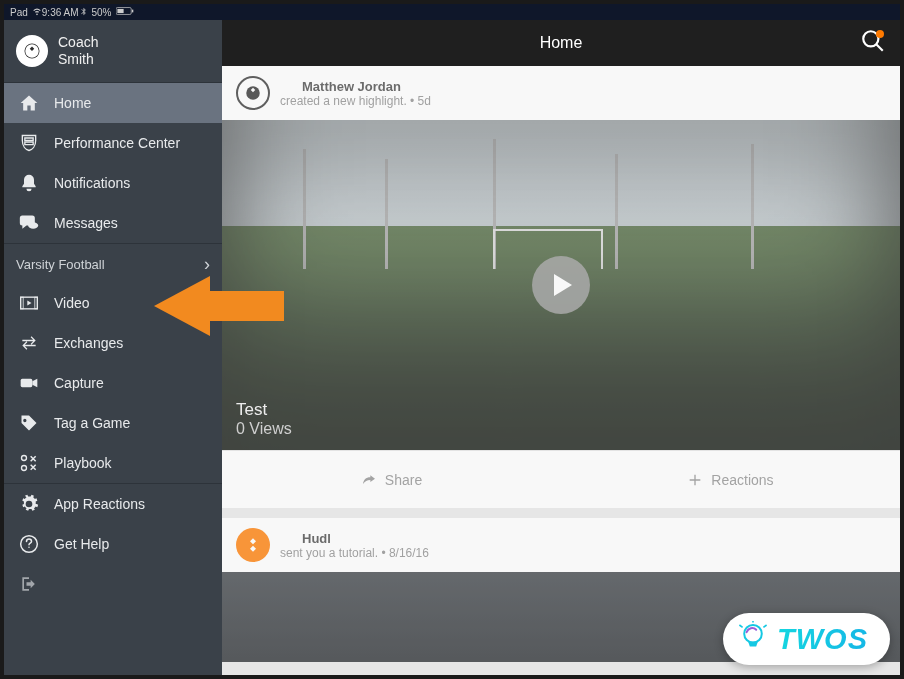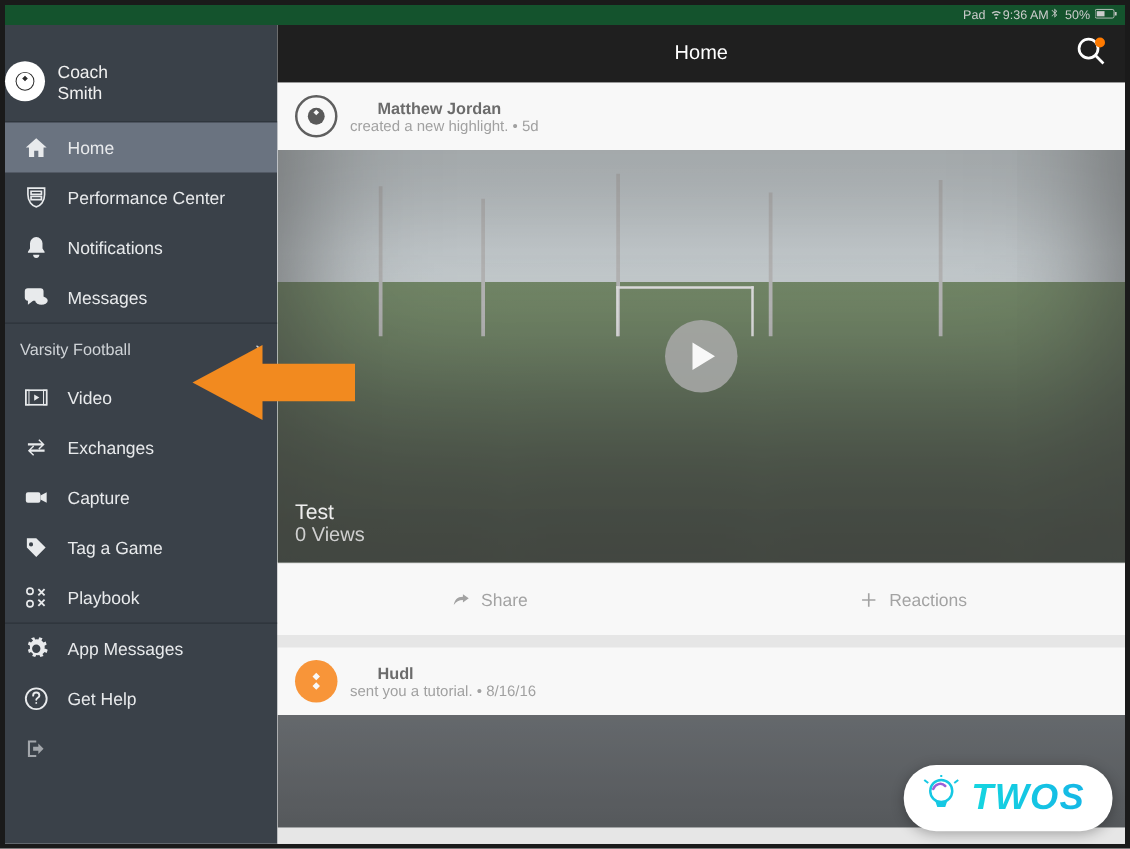--- a/index.html
+++ b/index.html
@@ -14,50 +14,49 @@
 .outer-frame {
   border: 4px solid #1a1a1a;
   width: 904px;
   height: 679px;
   position: relative;
   background: #fff;
 }
 
 .status-bar {
   height: 16px;
-  background: #14532d;
+  background: #0f172a;
   color: #ccc;
   font-size: 10px;
   display: flex;
   align-items: center;
   padding: 0 6px;
-  justify-content: flex-end;
+  justify-content: flex-start;
 }
 .status-left { display:flex; gap:4px; align-items:center;}
 .status-right { display:flex; gap:4px; align-items:center;}
 .app-container {
   display: flex;
   height: calc(100% - 16px);
   background: #e8e8e8;
 }
 
 .sidebar {
   width: 218px;
   background: #3a4149;
   color: #e8eaec;
   display: flex;
   flex-direction: column;
   font-size: 14px;
 }
 .user-block {
   display: flex;
-  align-items: flex-start;
-  padding: 14px 0;
+  align-items: center;
+  padding: 14px 12px;
   gap: 10px;
-  margin-top: 15px;
 }
 .avatar-circle {
   width: 32px; height: 32px;
   border-radius: 50%;
   background: #fff;
   display:flex; align-items:center; justify-content:center;
 }
 .avatar-circle svg{width:18px;height:18px;}
 .user-name { line-height: 1.2; font-size: 14px; color:#f0f0f0;}
 .nav-divider { height:1px; background:#2d333a; }
@@ -326,21 +325,21 @@
         <span>Playbook</span>
       </div>
 
       <div class="nav-divider"></div>
       <div class="nav-item">
         <span class="nav-icon">
           <svg viewBox="0 0 24 24">
               <path d="M12 8a4 4 0 100 8 4 4 0 000-8zm9 4l2 1-1 3-2-1a9 9 0 01-2 2l1 2-3 1-1-2a9 9 0 01-3 0l-1 2-3-1 1-2a9 9 0 01-2-2l-2 1-1-3 2-1a9 9 0 010-3l-2-1 1-3 2 1a9 9 0 012-2L7 2l3-1 1 2a9 9 0 013 0l1-2 3 1-1 2a9 9 0 012 2l2-1 1 3-2 1a9 9 0 010 3z"></path>
             </svg>
         </span>
-        <span>App Messages</span>
+        <span>App Reactions</span>
       </div>
       <div class="nav-item">
         <span class="nav-icon">
           <svg viewBox="0 0 24 24">
               <circle cx="12" cy="12" r="10" fill="none" stroke="#e8eaec" stroke-width="1.8"></circle>
               <path d="M9 9a3 3 0 116 0c0 2-3 2-3 4m0 3h.01" stroke="#e8eaec" stroke-width="1.8" fill="none" stroke-linecap="round"></path>
             </svg>
         </span>
         <span>Get Help</span>
       </div>

